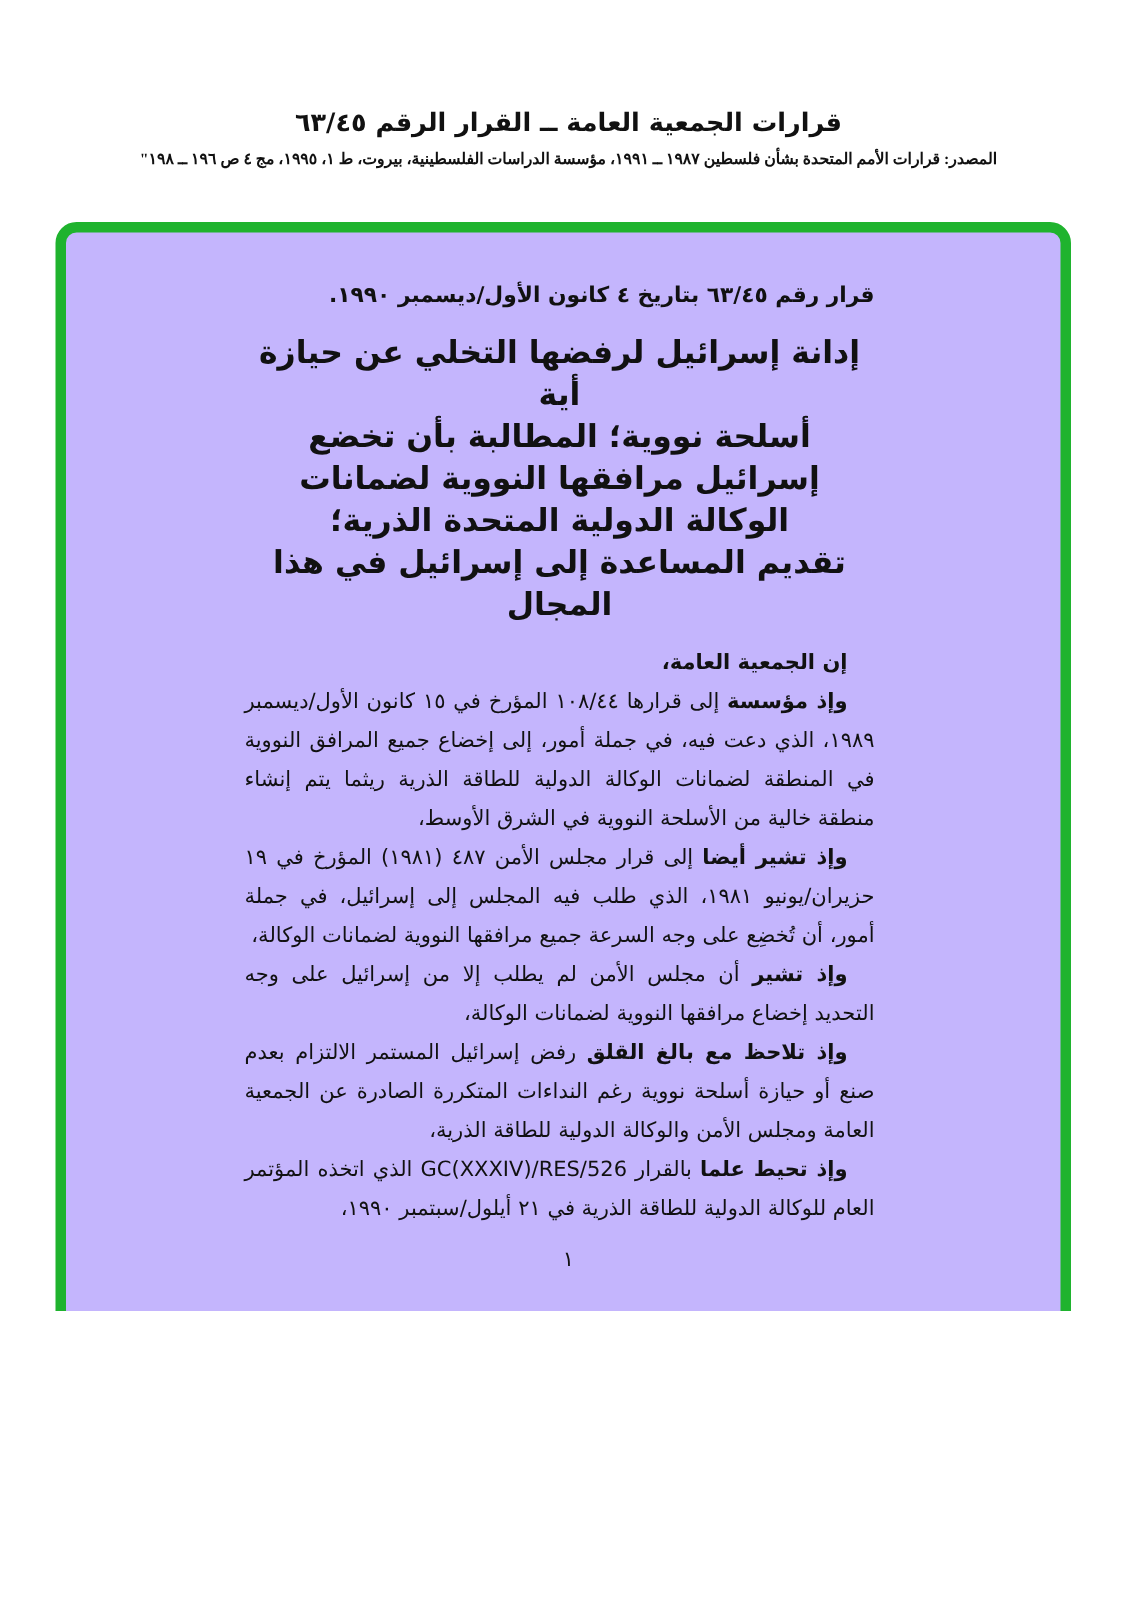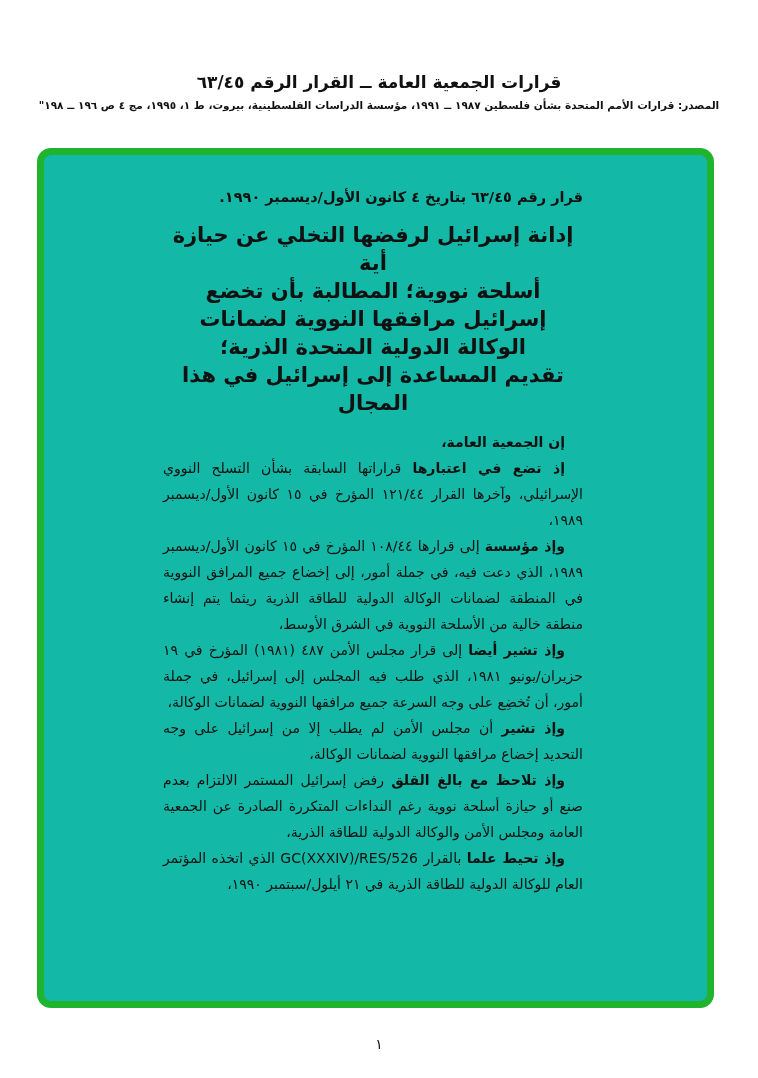--- a/index.html
+++ b/index.html
@@ -1,35 +1,35 @@
 <!DOCTYPE html>
 <html lang="ar" dir="rtl"><head>
 <meta charset="utf-8">
 <style>
   html,body { margin:0; padding:0; background:#ffffff; }
   .page {
     position:relative;
-    width:758px; height:1078px;
+    width:758px; height:874px;
     background:#ffffff;
     font-family:"DejaVu Sans", sans-serif;
     color:#111111;
     direction:rtl;
     overflow:hidden;
   }
   .header { position:absolute; top:72px; left:0; right:0; text-align:center; }
   .header-title { font-size:17px; font-weight:bold; letter-spacing:0; }
-  .header-source { margin-top:7px; font-size:10.5px; font-weight:bold; white-space:nowrap; }
+  .header-source { margin-top:7px; font-size:10.5px; font-weight:bold; white-space:nowrap;font-family:Liberation Serif, serif; }
   .green-box {
     position:absolute; left:37px; top:148px;
     width:677px; height:860px;
     box-sizing:border-box;
     border:7px solid #1fb32e;
     border-radius:14px;
     overflow:hidden;
-    background:#14b8a6;
+    background:#c4b5fd;
   }
   .doc { width:420px; margin:30px 124px 0 auto; }
   .res-line { font-weight:bold; font-size:14.5px; text-align:right; line-height:24px; }
   .title-block { margin-top:12px; text-align:center; font-weight:bold; font-size:21px; line-height:28px; }
   .lead-line { margin-top:12px; font-weight:bold; font-size:14px; line-height:26px; text-indent:18px; }
   .para {
     font-size:14px; line-height:26px;
     text-align:justify; text-indent:18px;
     margin:0; padding:0;
   }
@@ -54,21 +54,20 @@
       <div class="title-block">
         <div>إدانة إسرائيل لرفضها التخلي عن حيازة أية</div>
         <div>أسلحة نووية؛ المطالبة بأن تخضع</div>
         <div>إسرائيل مرافقها النووية لضمانات</div>
         <div>الوكالة الدولية المتحدة الذرية؛</div>
         <div>تقديم المساعدة إلى إسرائيل في هذا المجال</div>
       </div>
 
       <div class="lead-line">إن الجمعية العامة،</div>
 
-      <p class="para"><span class="lead">إذ تضع في اعتبارها</span><span> قراراتها السابقة بشأن التسلح النووي الإسرائيلي، وآخرها القرار ١٢١/٤٤ المؤرخ في ١٥ كانون الأول/ديسمبر ١٩٨٩،</span></p>
 
       <p class="para"><span class="lead">وإذ مؤسسة</span><span> إلى قرارها ١٠٨/٤٤ المؤرخ في ١٥ كانون الأول/ديسمبر ١٩٨٩، الذي دعت فيه، في جملة أمور، إلى إخضاع جميع المرافق النووية في المنطقة لضمانات الوكالة الدولية للطاقة الذرية ريثما يتم إنشاء منطقة خالية من الأسلحة النووية في الشرق الأوسط،</span></p>
 
       <p class="para"><span class="lead">وإذ تشير أيضا</span><span> إلى قرار مجلس الأمن ٤٨٧ (١٩٨١) المؤرخ في ١٩ حزيران/يونيو ١٩٨١، الذي طلب فيه المجلس إلى إسرائيل، في جملة أمور، أن تُخضِع على وجه السرعة جميع مرافقها النووية لضمانات الوكالة،</span></p>
 
       <p class="para"><span class="lead">وإذ تشير</span><span> أن مجلس الأمن لم يطلب إلا من إسرائيل على وجه التحديد إخضاع مرافقها النووية لضمانات الوكالة،</span></p>
 
       <p class="para"><span class="lead">وإذ تلاحظ مع بالغ القلق</span><span> رفض إسرائيل المستمر الالتزام بعدم صنع أو حيازة أسلحة نووية رغم النداءات المتكررة الصادرة عن الجمعية العامة ومجلس الأمن والوكالة الدولية للطاقة الذرية،</span></p>
 
       <p class="para"><span class="lead">وإذ تحيط علما</span><span> بالقرار GC(XXXIV)/RES/526 الذي اتخذه المؤتمر العام للوكالة الدولية للطاقة الذرية في ٢١ أيلول/سبتمبر ١٩٩٠،</span></p>

